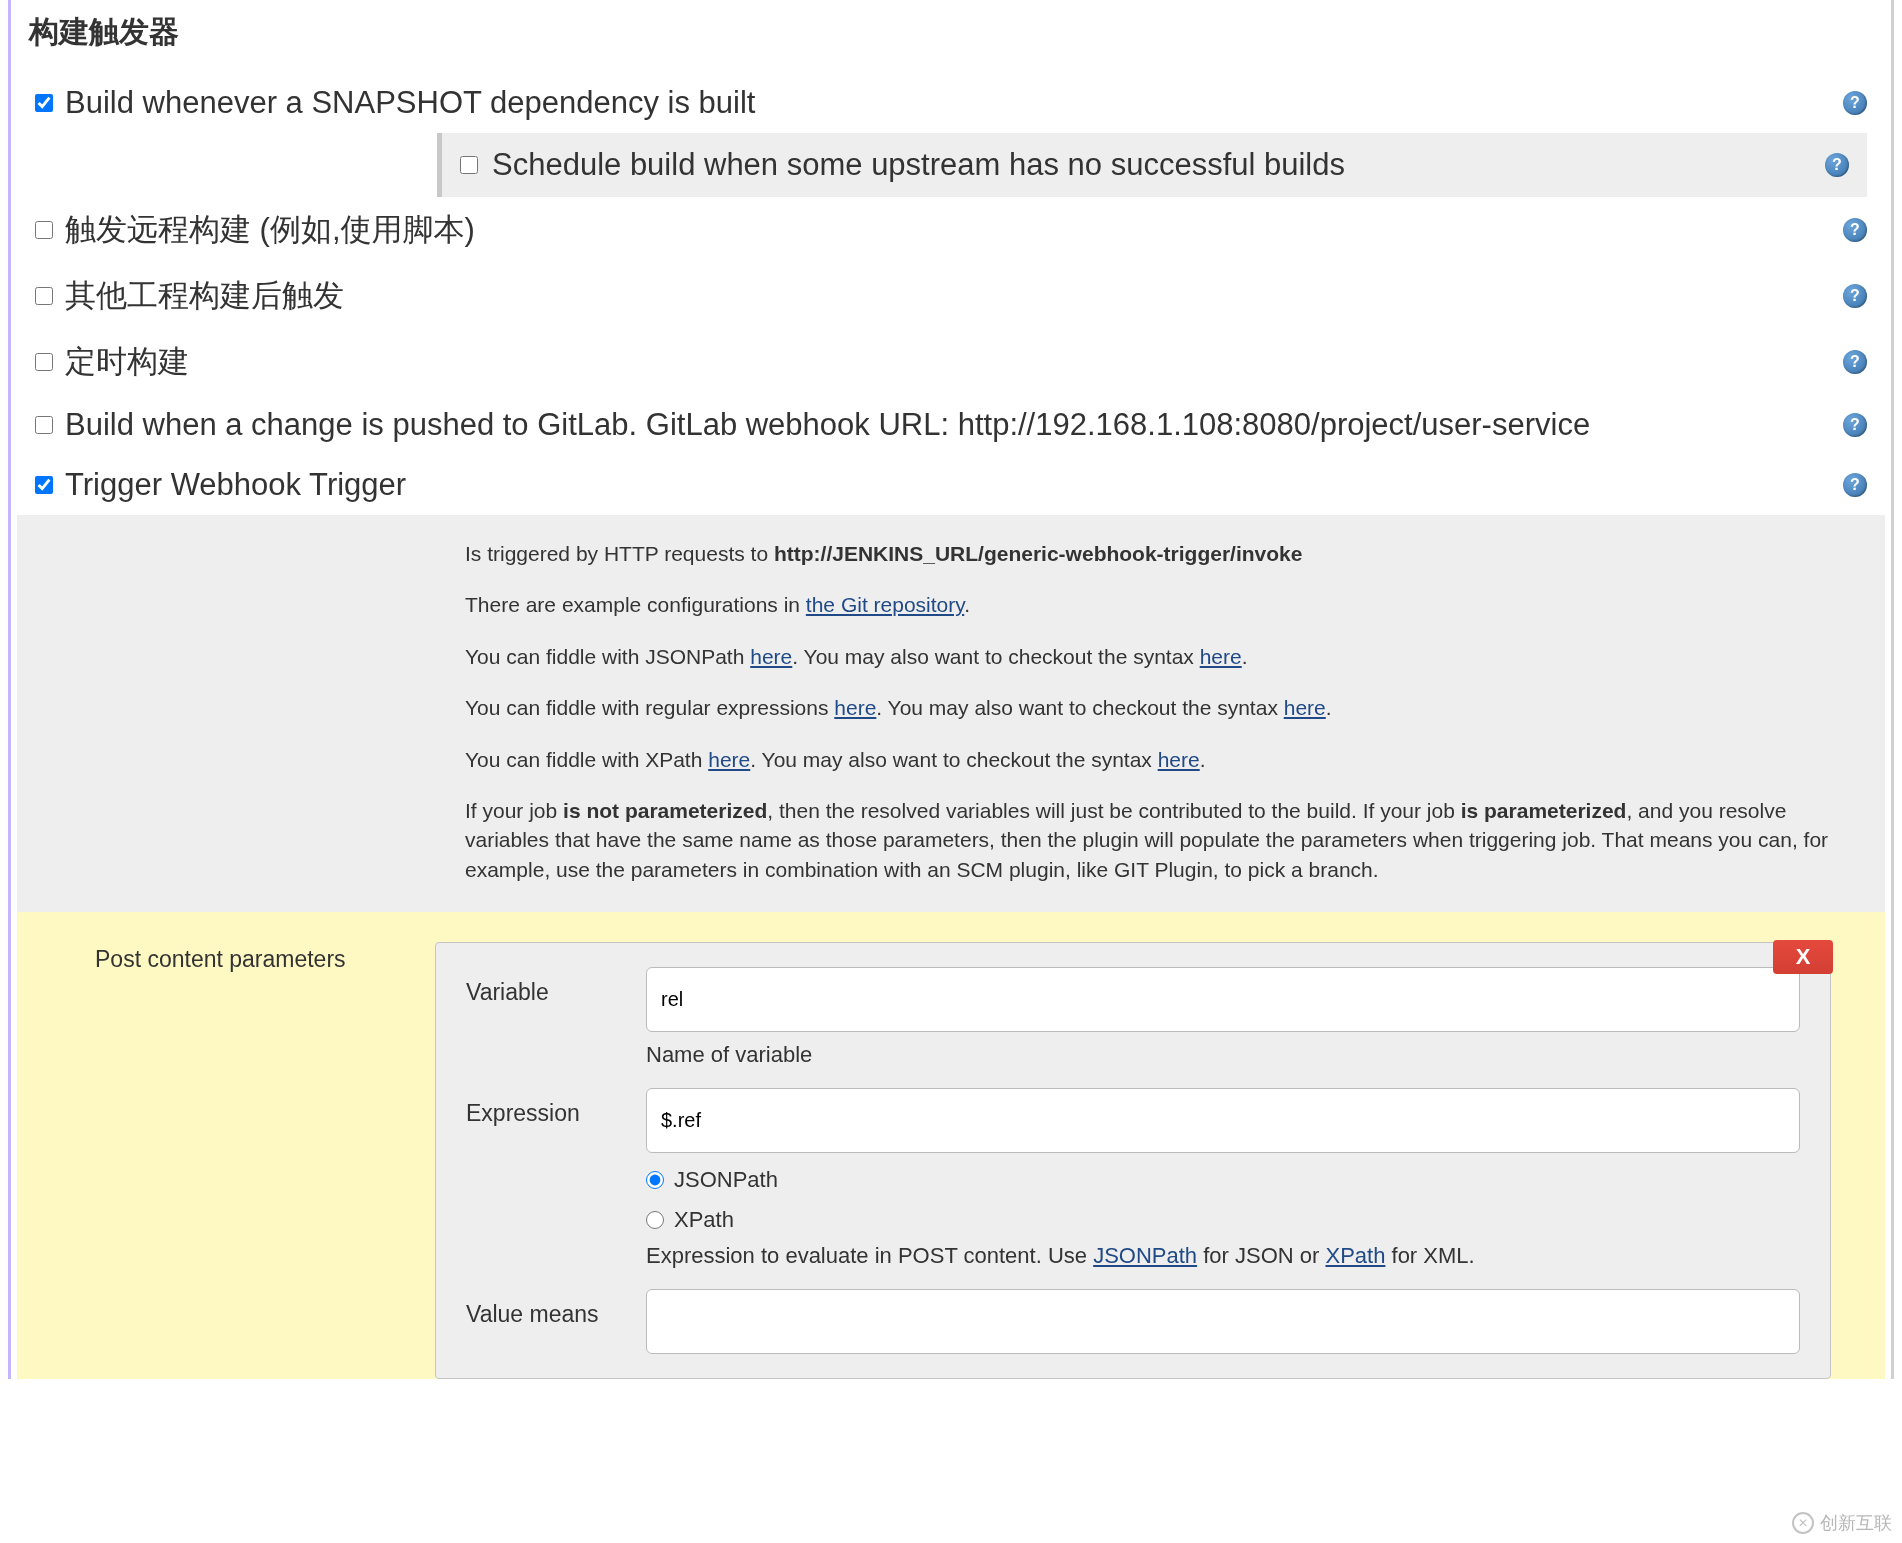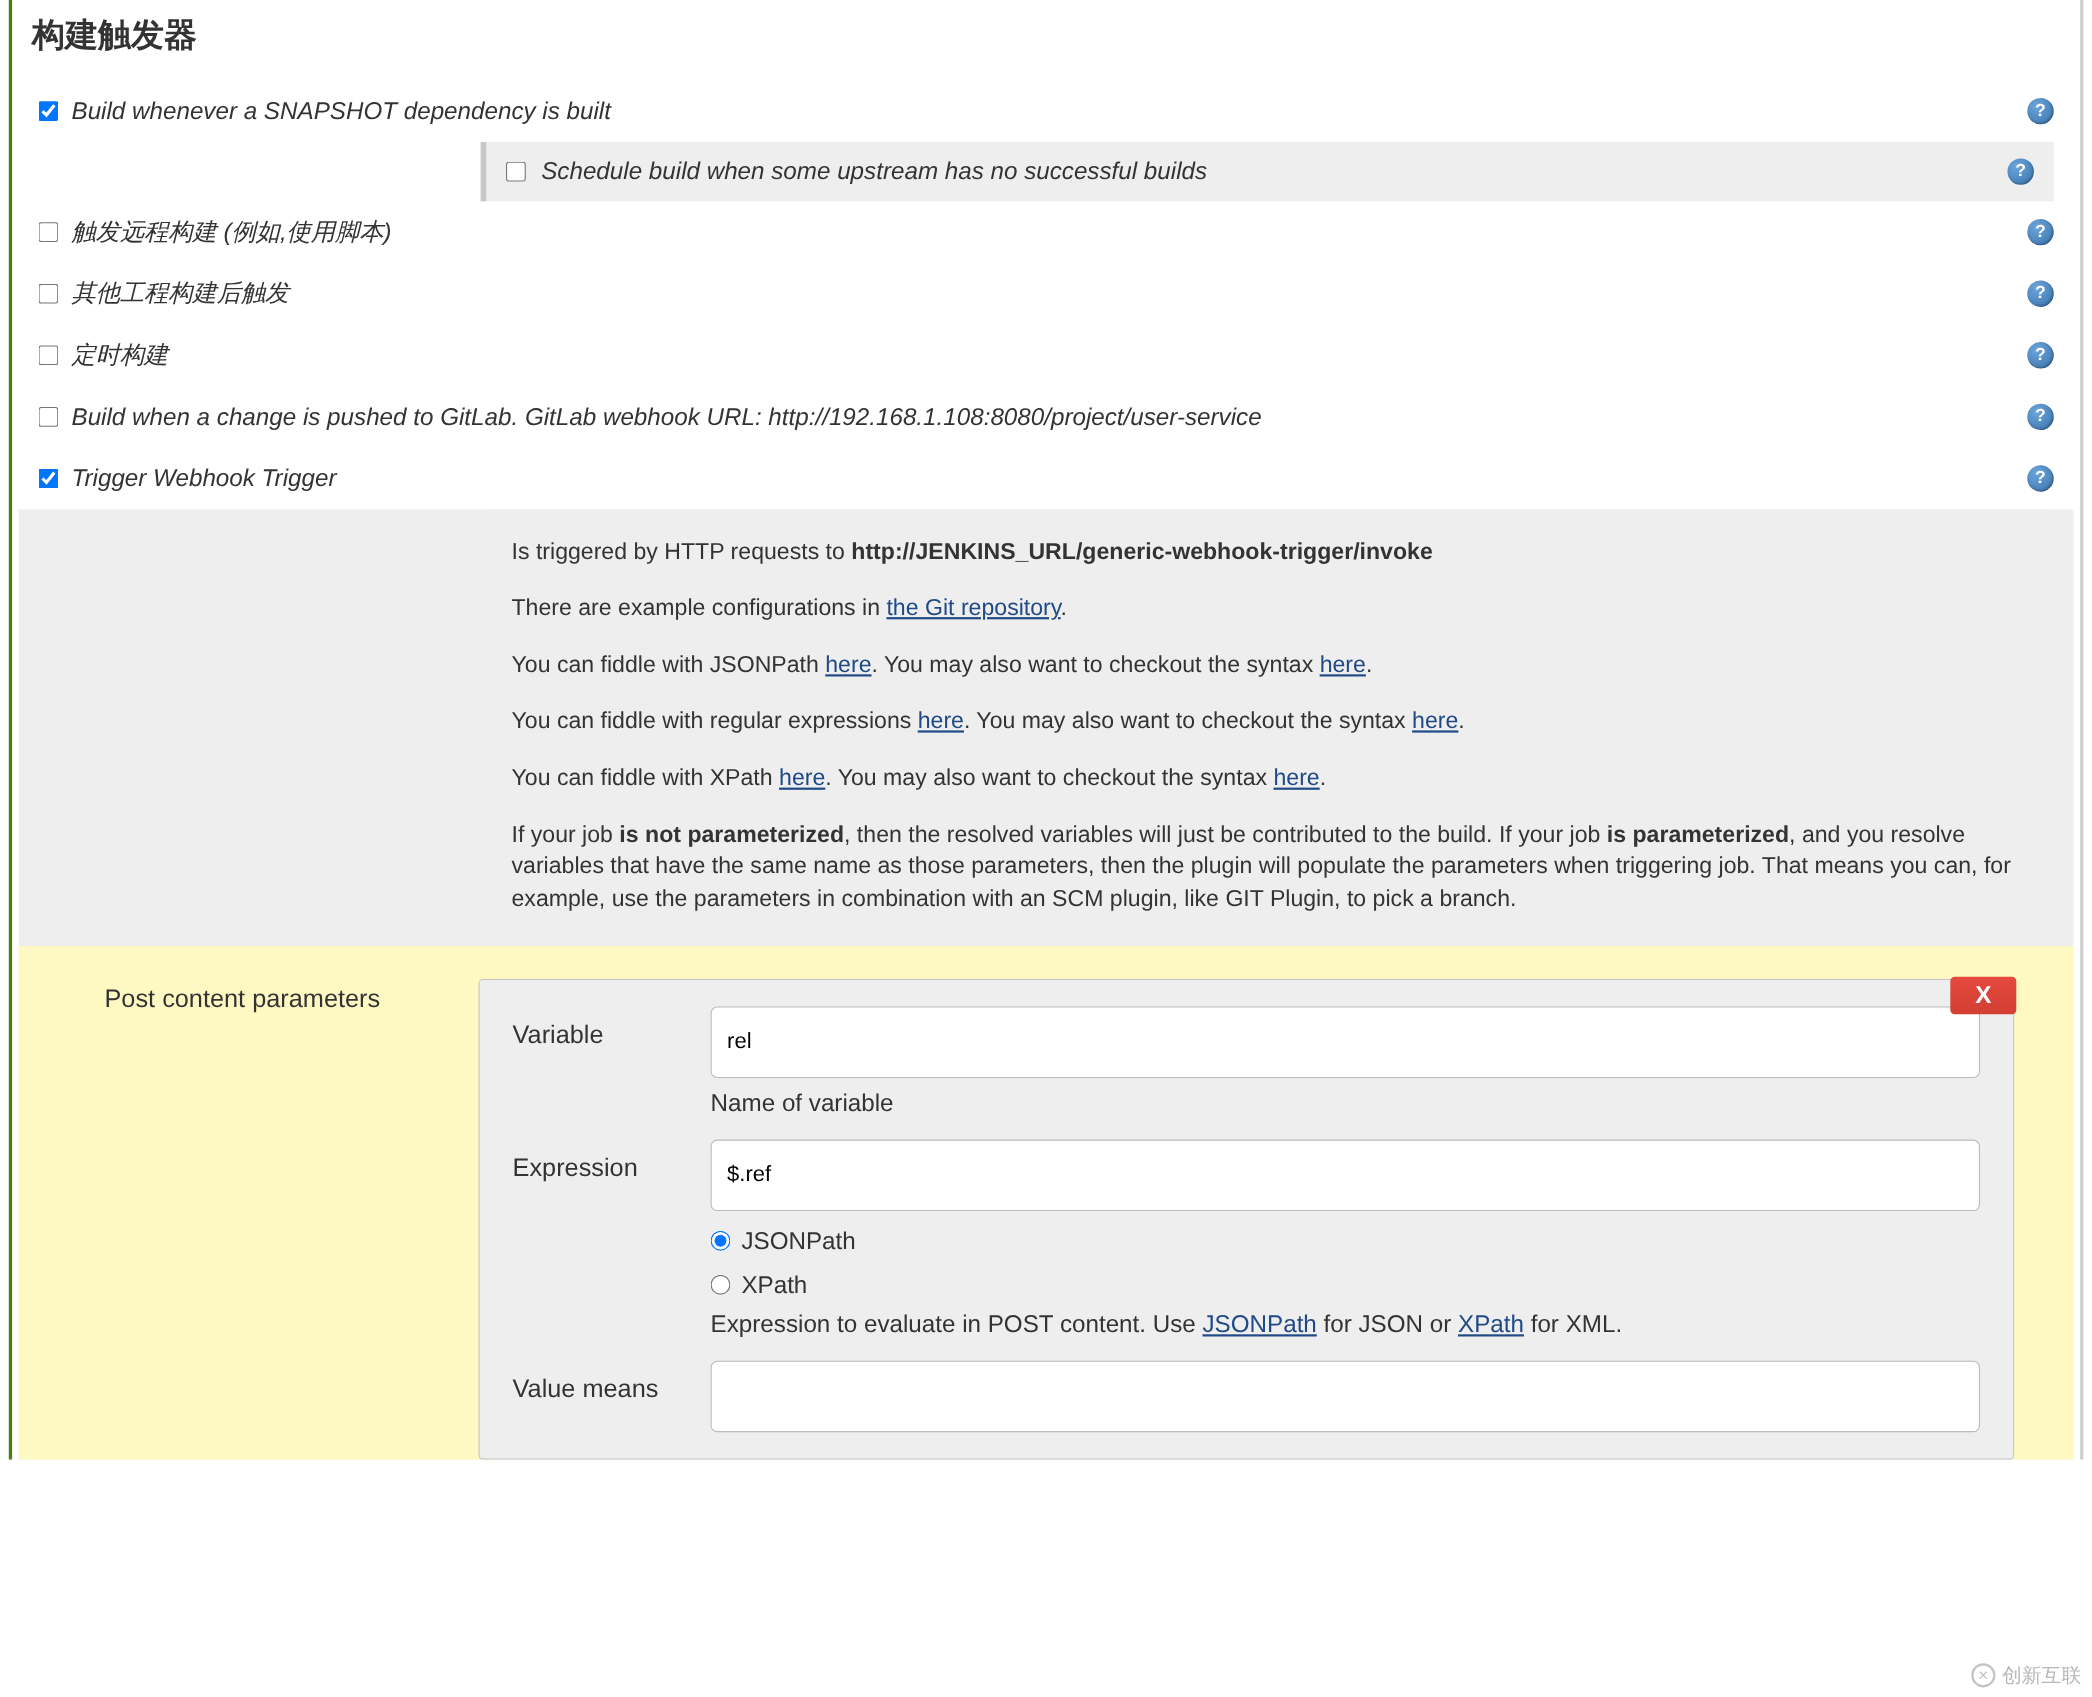--- a/index.html
+++ b/index.html
@@ -9,41 +9,40 @@
     }
     body {
       font-family: -apple-system, BlinkMacSystemFont, "Segoe UI", Arial, sans-serif;
       font-size: 22px;
       color: #333;
       background: #fff;
       padding: 0 8px;
     }
     .container {
       width: 100%;
-      border-left: 3px solid #4d7c0f;
+      border-left: 3px solid #c4b5fd;
       border-right: 3px solid #d0d0d0;
       padding: 0 6px;
     }
     .section-header {
       font-size: 30px;
       font-weight: bold;
       padding: 12px 12px 20px 12px;
     }
     .trigger-row {
       display: flex;
       align-items: center;
       padding: 12px 18px;
       min-height: 56px;
     }
     .trigger-label {
       flex: 1;
       margin-left: 12px;
-      font-size: 22px;
+      font-size: 31px;
       color: #333;
-      font-style: italic;
     }
     input[type="checkbox"] {
       width: 18px;
       height: 18px;
       cursor: pointer;
     }
     .help-icon {
       width: 24px;
       height: 24px;
       border-radius: 50%;

